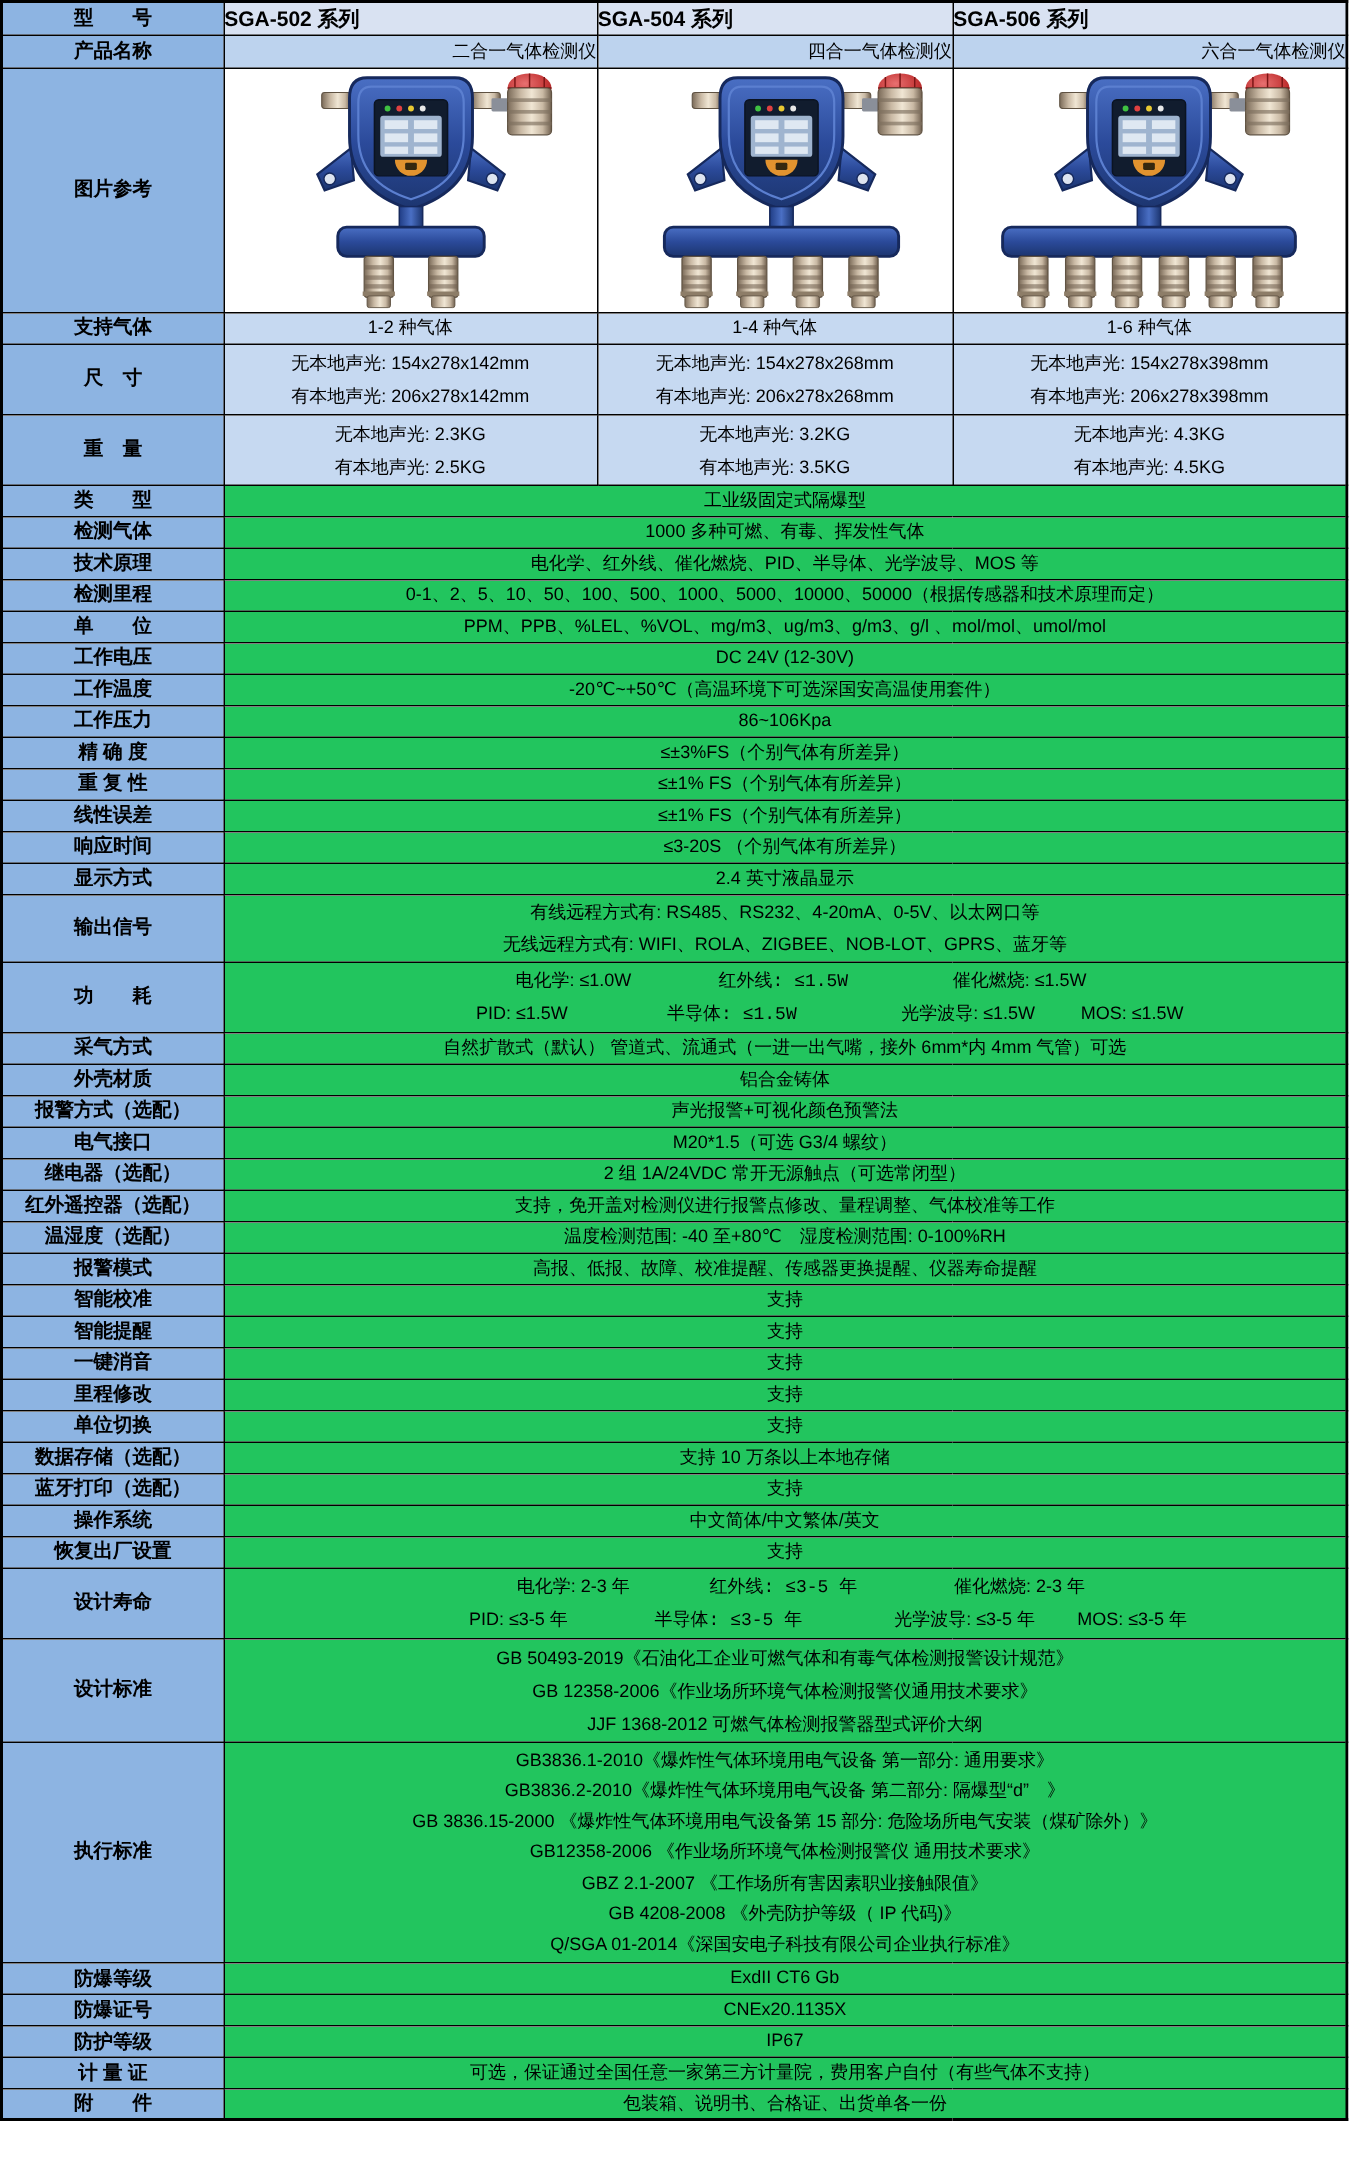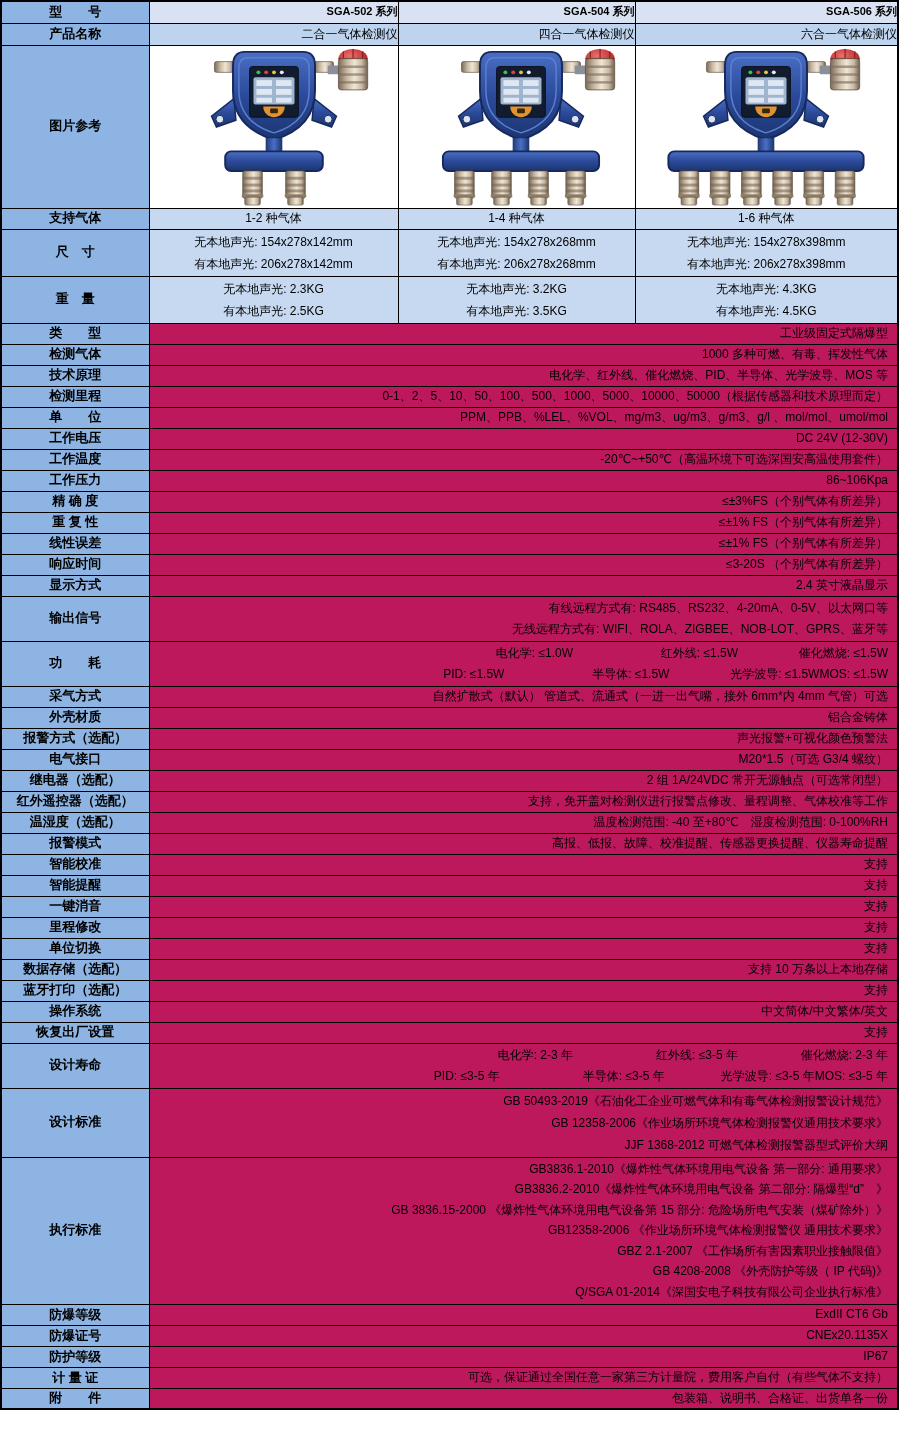--- a/index.html
+++ b/index.html
@@ -1,30 +1,30 @@
 <!DOCTYPE html>
 <html lang="zh"><head>
 <meta charset="utf-8">
 <style>
   html,body{margin:0;padding:0;background:#fff;}
   body{font-family:"Liberation Sans","DejaVu Sans",sans-serif;color:#000;}
   table{border-collapse:collapse;width:899px;table-layout:fixed;border:2px solid #000;}
   td{border:1px solid #000;font-size:12px;line-height:1.25;overflow:hidden;padding:0;}
   .lbl{background:#8DB4E2;font-weight:bold;text-align:center;font-size:13px;padding:0 4px;}
-  .mdl{background:#D9E2F2;font-weight:bold;text-align:right;font-size:11px;}
+  .mdl{background:#D9E2F2;font-weight:bold;text-align:left;font-size:14px;}
   .pnv{background:#BDD3EE;text-align:right;}
-  .val{background:#be185d;padding:1px 9px;text-align:right;}
+  .val{background:#22c55e;padding:1px 9px;text-align:center;}
   .valc{background:#C6D9F1;text-align:center;padding:1px 4px;}
   .imgcell{background:#FFFFFF;text-align:center;vertical-align:middle;}
   .h22{height:22px;} .h21{height:21px;padding-left:12px;} .h44{height:44px;} .h46{height:46px;}
   .h67{height:67px;} .h146{height:146px;} .himg{height:148px;}
   .two div{line-height:22px;}
   .ln{line-height:21px;white-space:nowrap;}
   .tabs .tc1{display:inline-block;width:115px;margin-left:33px;}
-  .tabs .tc2{display:inline-block;width:165px;}
+  .tabs .tc2{display:inline-block;width:165px;font-family:Liberation Mono, monospace;}
   .tabs .tc3{display:inline-block;width:150px;}
   .std3 .ln{line-height:22px;}
   .std7 .ln{line-height:20.6px;}
   svg.dev{display:inline-block;vertical-align:middle;}
 </style>
 </head>
 <body>
 
 <svg width="0" height="0" style="position:absolute">
   <defs>

